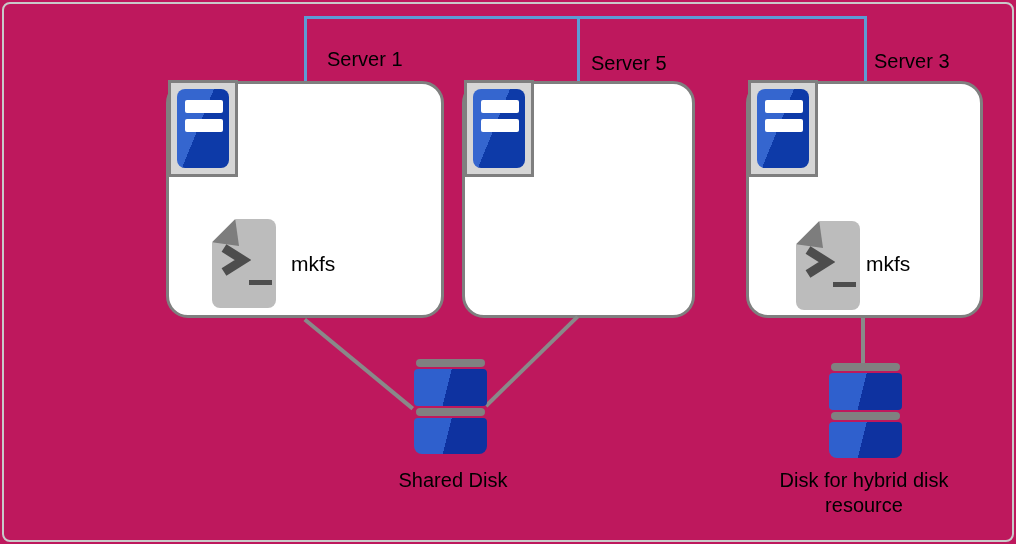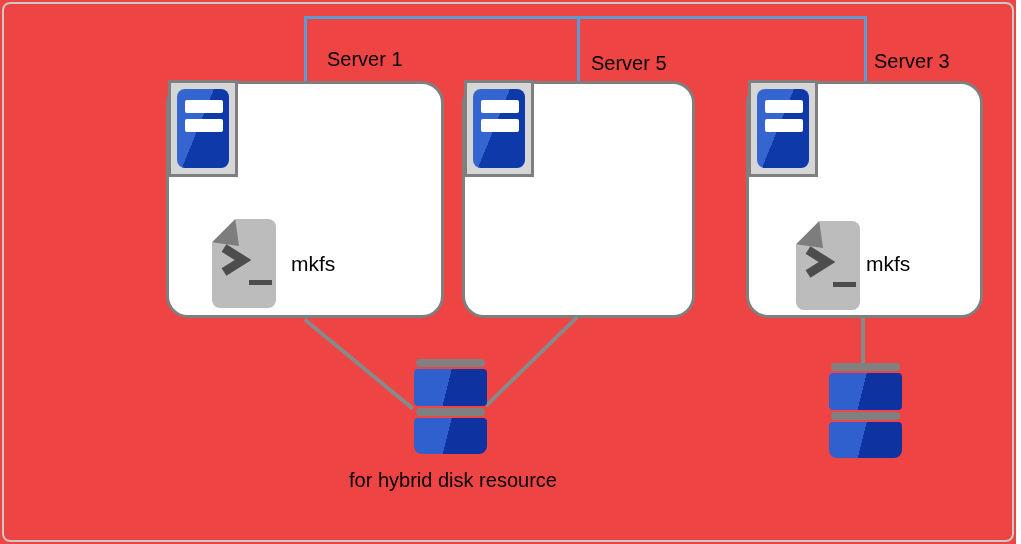--- a/index.html
+++ b/index.html
@@ -1,18 +1,18 @@
 <!DOCTYPE html>
 <html style="--network_blue: #5b9bd5; --box_border_gray: #7f7f7f; --connector_gray: #898989; --plate_fill: #d6d6d6; --tower_blue_light: #3566cf; --tower_blue_dark: #0d3aa8; --doc_gray: #bcbcbc; --fold_gray: #7d7d7d; --prompt_gray: #4d4d4d; --disk_blue_light: #2f60cd; --disk_blue_dark: #0e32a0; --disk_bar_gray: #808080; --frame_gray: #c9c9c9; --text_black: #000000;"><head>
 <meta charset="utf-8">
 <style>
   html,body { margin:0; padding:0; background:#ffffff; }
   * { box-sizing:border-box; }
   .canvas {
-    position:relative; width:1016px; height:544px; background:#ef4444;
+    position:relative; width:1016px; height:544px; background:#be185d;
     font-family:"Liberation Sans", sans-serif; color:var(--text_black); overflow:hidden;
   }
   .frame {
     position:absolute; inset:2px; border:2px solid var(--frame_gray);
     border-radius:8px; pointer-events:none;
   }
   
   .net { position:absolute; background:var(--network_blue); }
   .net-h { left:304px; top:16px; width:563px; height:3px; }
   .net-v1 { left:304px; top:16px; width:3px; height:66px; }
@@ -153,15 +153,19 @@
   </div>
 
   <div class="disk disk-hybrid">
     <div class="disk-bar"></div>
     <div class="disk-block"></div>
     <div class="disk-bar"></div>
     <div class="disk-block last"></div>
   </div>
 
   <div class="caption cap-shared">
-    <div>for hybrid disk resource</div>
+    <div>Shared Disk</div>
+  </div>
+  <div class="caption cap-hybrid">
+    <div>Disk for hybrid disk</div>
+    <div>resource</div>
   </div>
 </div>
 
 </body></html>

